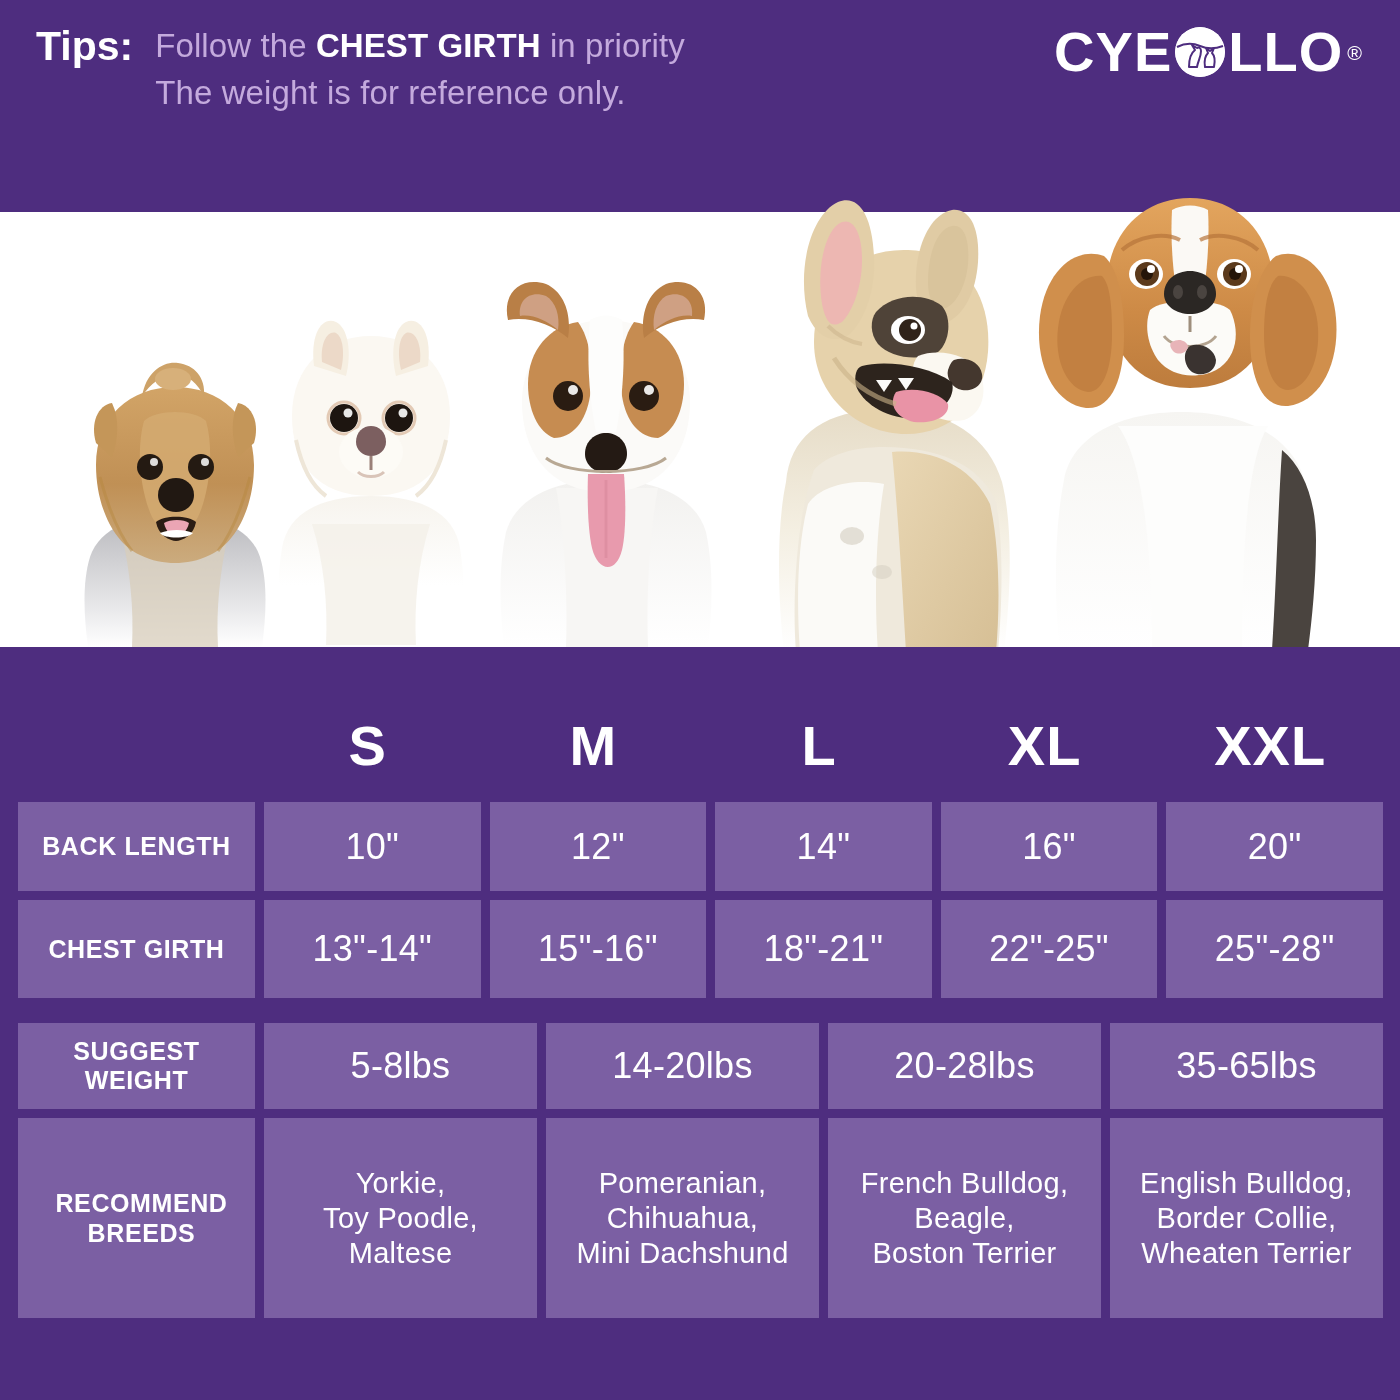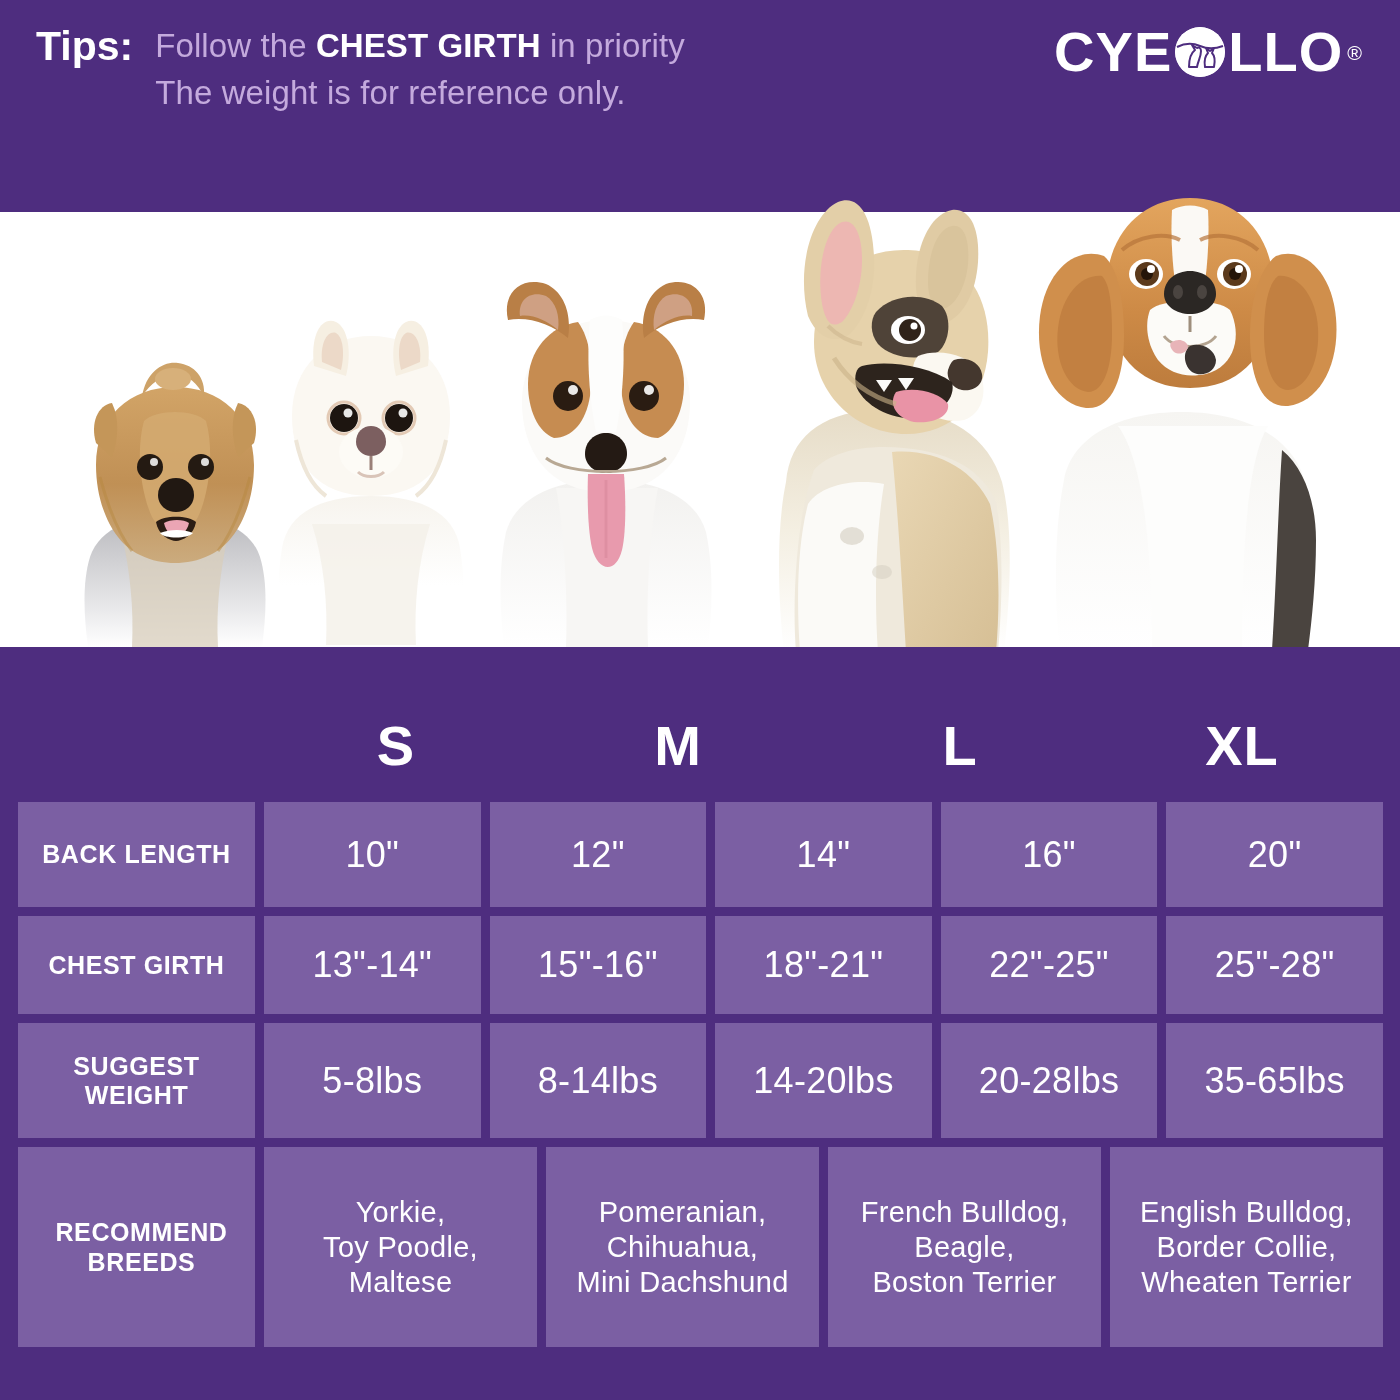--- a/index.html
+++ b/index.html
@@ -186,23 +186,23 @@
     letter-spacing: 0.6px;
     line-height: 29px;
   }
   .tcell.value {
     flex: 1 1 0;
     font-size: 36px;
     font-weight: normal;
     letter-spacing: 0.3px;
   }
 
-  .trow.r-backlength .tcell { height: 105px; text-align: center; }
+  .trow.r-backlength .tcell { height: 89px; text-align: center; }
   .trow.r-chestgirth .tcell { height: 98px; }
-  .trow.r-weight .tcell { height: 115px; }
+  .trow.r-weight .tcell { height: 86px; margin-top: 16px; }
   .trow.r-breeds .tcell { height: 200px; }
 
   .trow.r-breeds .tcell.value {
     font-size: 29px;
     line-height: 35px;
     white-space: pre-line;
   }
   .trow.r-breeds .tcell.label {
     font-size: 25px;
     line-height: 30px;
@@ -475,20 +475,21 @@
   </div>
 
   <div class="table-section">
 
     <div class="size-header">
       <div class="sh-label"></div>
       <div class="sh-cell">S</div>
       <div class="sh-cell">M</div>
       <div class="sh-cell">L</div>
       <div class="sh-cell">XL</div>
+      <div class="sh-cell">XXL</div>
     </div>
 
     <div class="table-rows">
 
       <div class="trow r-backlength">
         <div class="tcell label">BACK  LENGTH</div>
         <div class="tcell value">10"</div>
         <div class="tcell value">12"</div>
         <div class="tcell value">14"</div>
         <div class="tcell value">16"</div>
@@ -500,21 +501,20 @@
         <div class="tcell value">13"-14"</div>
         <div class="tcell value">15"-16"</div>
         <div class="tcell value">18"-21"</div>
         <div class="tcell value">22"-25"</div>
         <div class="tcell value">25"-28"</div>
       </div>
 
       <div class="trow r-weight">
         <div class="tcell label">SUGGEST WEIGHT</div>
         <div class="tcell value">5-8lbs</div>
-        <div class="tcell value">8-14lbs</div>
         <div class="tcell value">14-20lbs</div>
         <div class="tcell value">20-28lbs</div>
         <div class="tcell value">35-65lbs</div>
       </div>
 
       <div class="trow r-breeds">
         <div class="tcell label">RECOMMEND
 BREEDS</div>
         <div class="tcell value">Yorkie,
 Toy Poodle,

